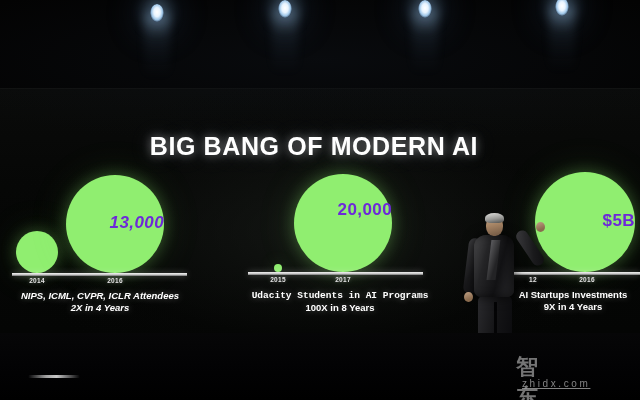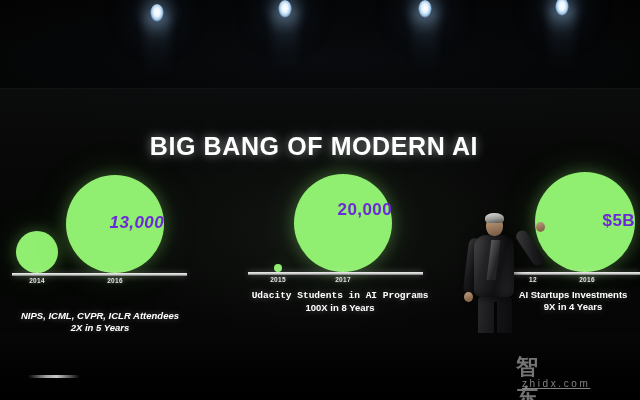--- a/index.html
+++ b/index.html
@@ -103,21 +103,21 @@
   .caption {
     position: absolute;
     color: #ffffff;
     font-size: 9.5px;
     font-weight: bold;
     line-height: 12px;
     text-align: center;
     text-shadow: 0 0 7px rgba(255,255,255,0.35);
     white-space: nowrap;
   }
-  .caption.italic { font-style: italic; margin-top: 20px; }
+  .caption.italic { font-style: italic; }
 
   
   .speaker { position: absolute; }
   .sp-head {
     position: absolute;
     width: 17px; height: 21px;
     border-radius: 48% 48% 44% 44%;
     background: linear-gradient(165deg, #c6a98e 0%, #a78565 45%, #6d5440 100%);
   }
   .sp-hair {
@@ -215,21 +215,21 @@
 
   <div class="group">
     <div class="bubble" style="left:16px; top:231px; width:42px; height:42px;"></div>
     <div class="bubble" style="left:66px; top:175px; width:98px; height:98px;">
       <div class="bubble-label italic" style="top:38px;">13,000</div>
     </div>
     <div class="axis" style="left:12px; top:273px; width:175px;"></div>
     <div class="year" style="left:22px; top:277px; width:30px;">2014</div>
     <div class="year" style="left:100px; top:277px; width:30px;">2016</div>
     <div class="caption italic" style="left:0px; top:290px; width:200px;">NIPS, ICML, CVPR, ICLR Attendees</div>
-    <div class="caption italic" style="left:0px; top:302px; width:200px;">2X in 5 Years</div>
+    <div class="caption italic" style="left:0px; top:302px; width:200px;">2X in 4 Years</div>
   </div>
 
   <div class="group">
     <div class="bubble" style="left:274px; top:264px; width:8px; height:8px;"></div>
     <div class="bubble" style="left:294px; top:174px; width:98px; height:98px;">
       <div class="bubble-label" style="top:26px;">20,000</div>
     </div>
     <div class="axis" style="left:248px; top:272px; width:175px;"></div>
     <div class="year" style="left:263px; top:276px; width:30px;">2015</div>
     <div class="year" style="left:328px; top:276px; width:30px;">2017</div>

